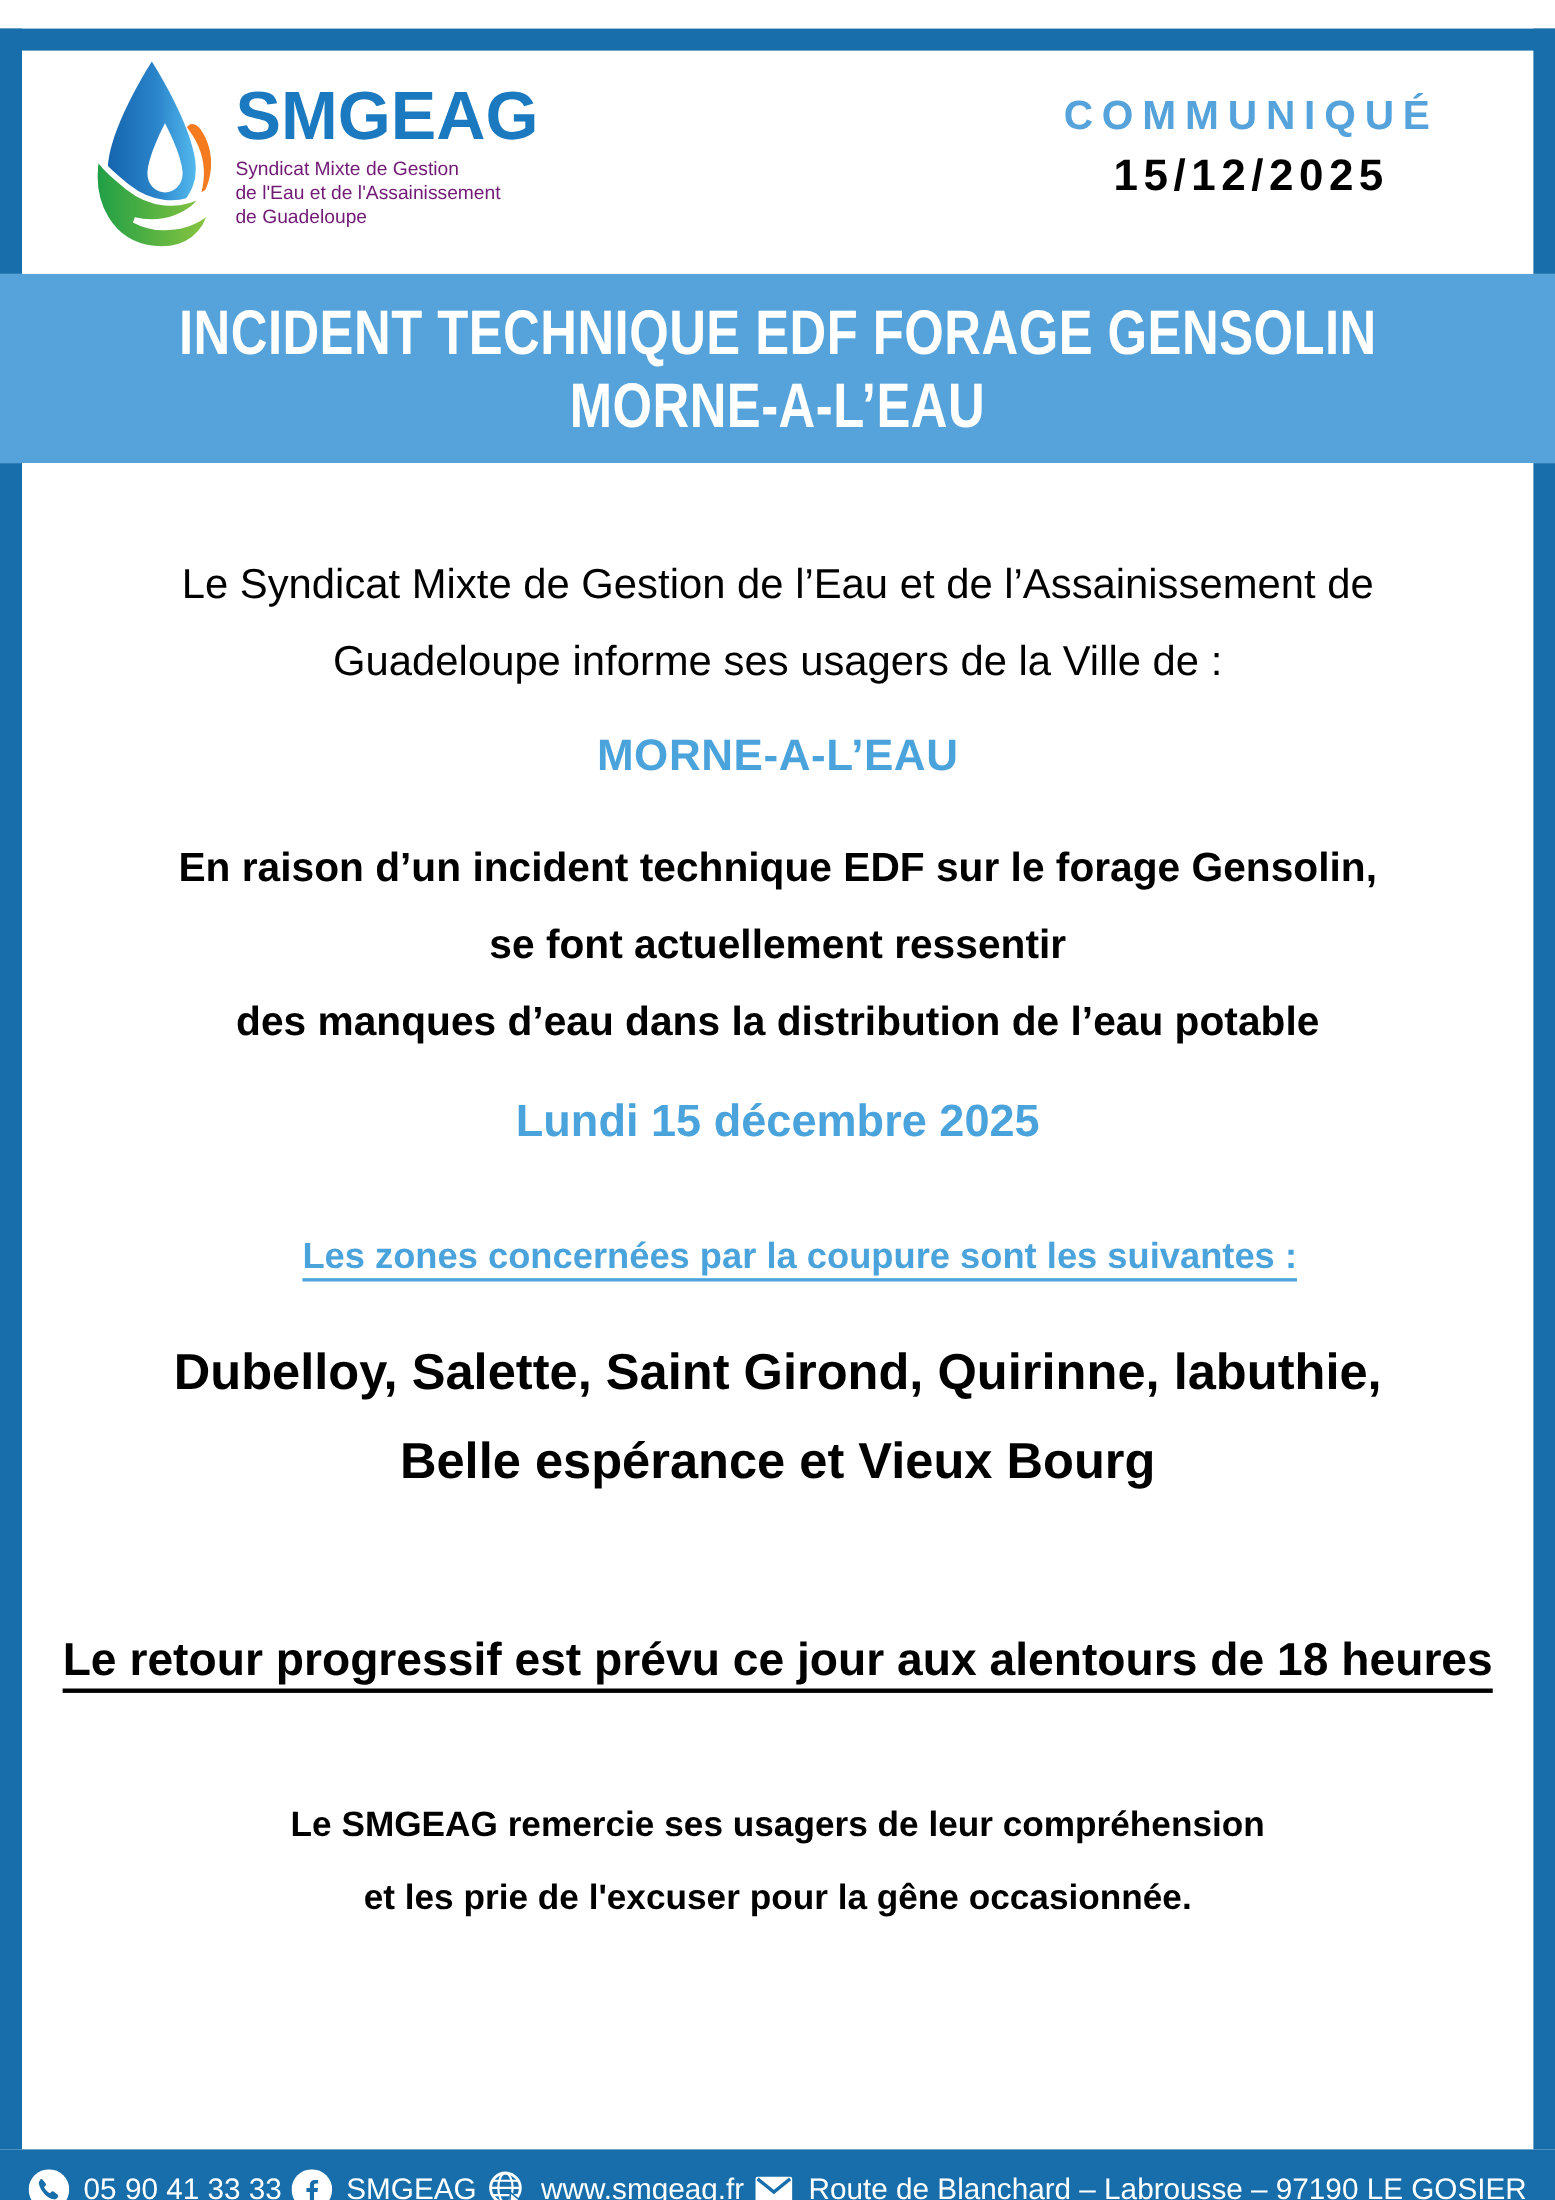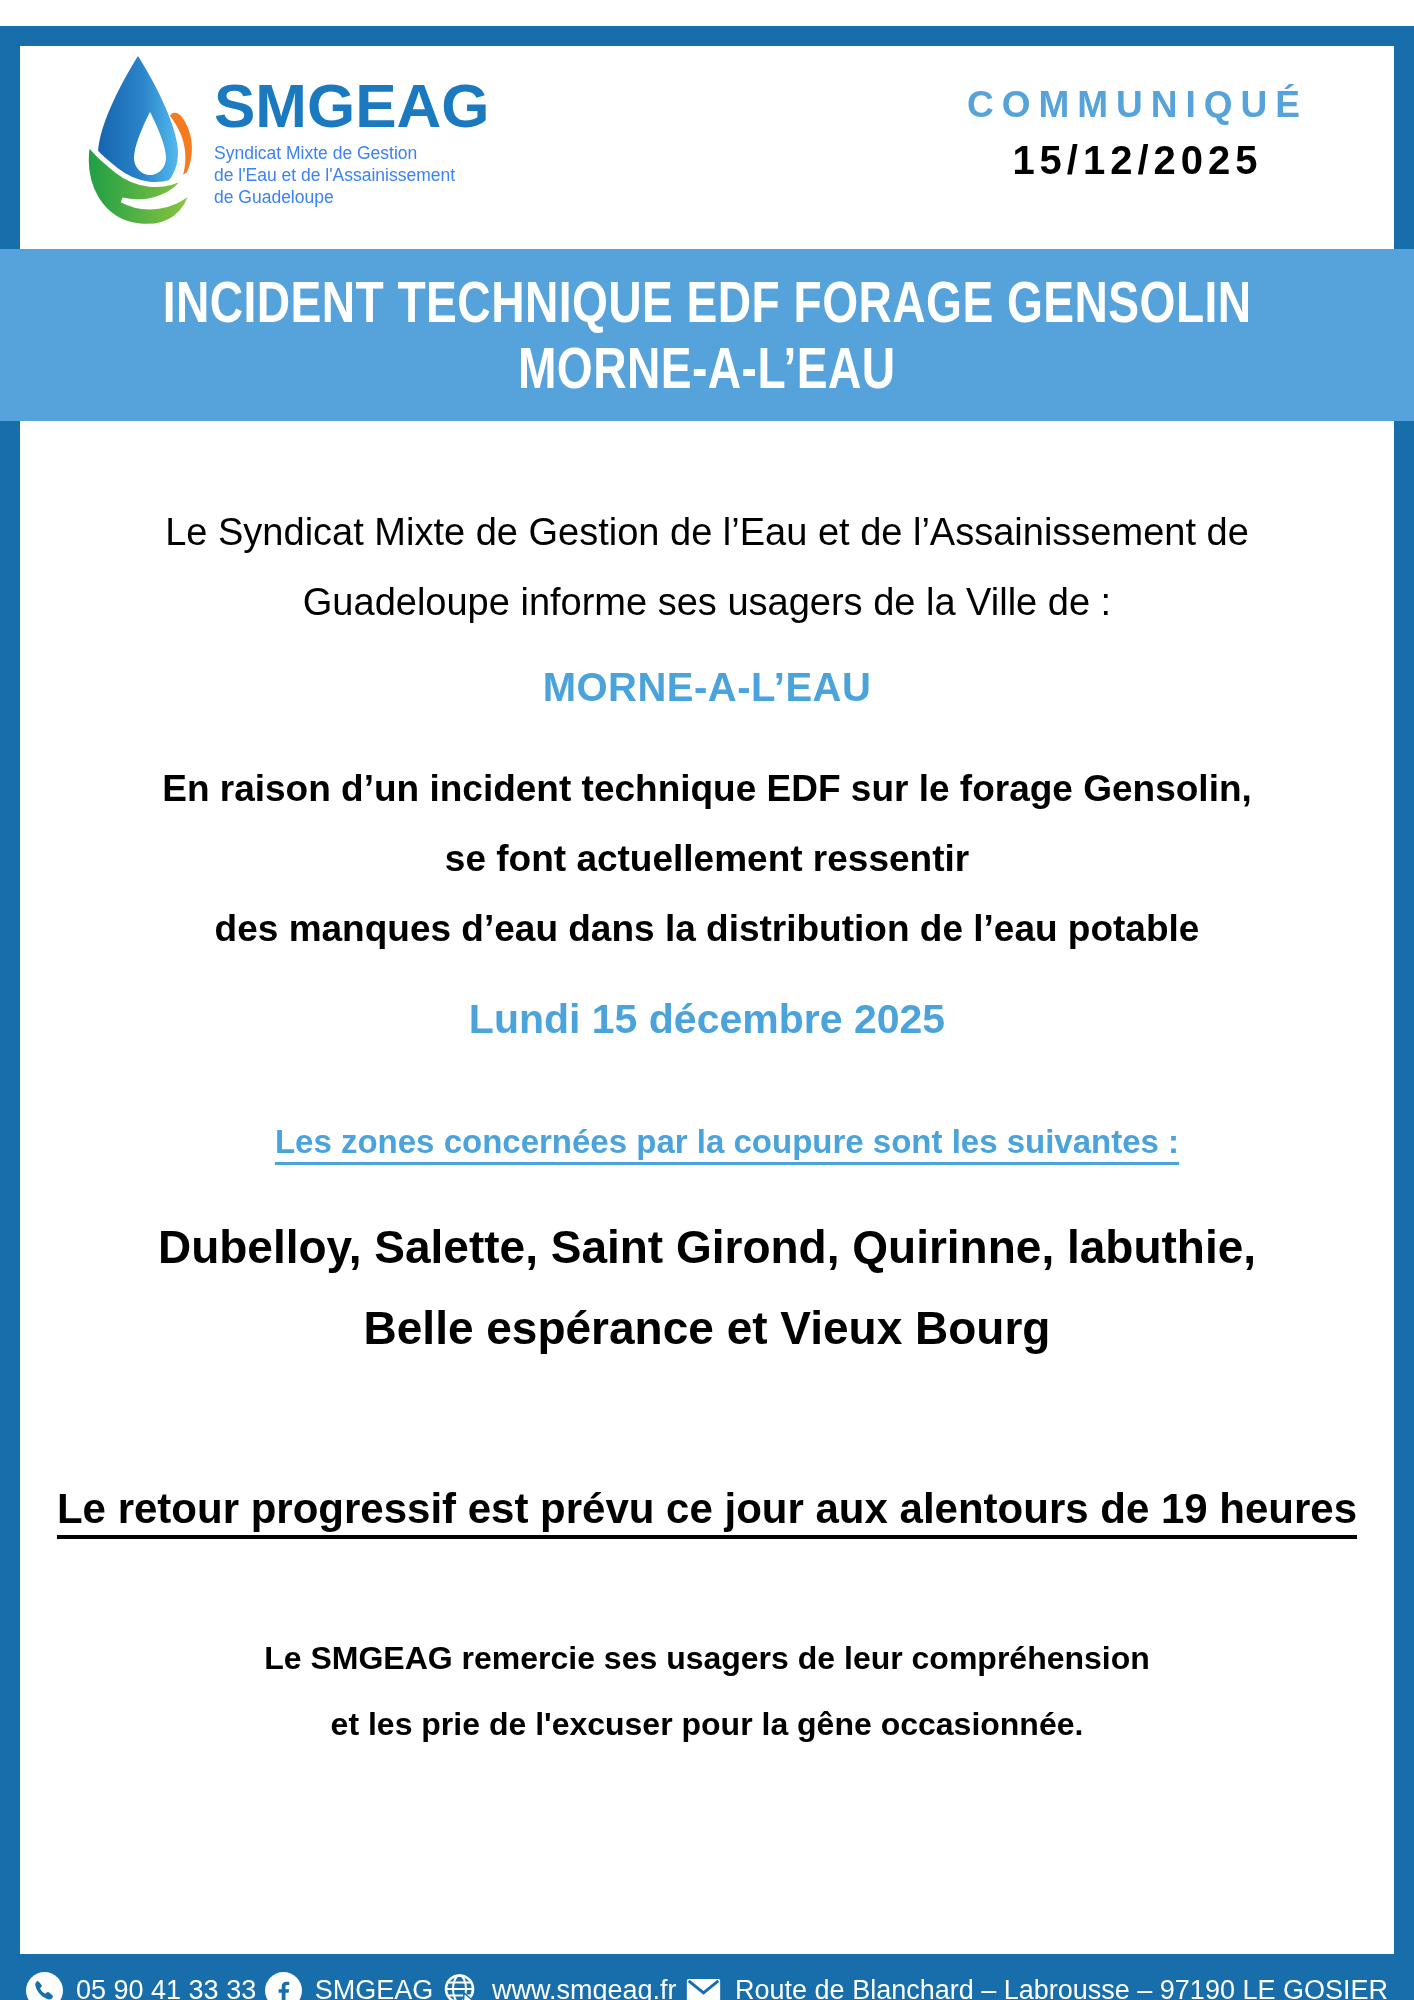--- a/index.html
+++ b/index.html
@@ -28,21 +28,21 @@
     background:#fff;
     display:flex;justify-content:space-between;align-items:flex-start;
   }
   .logo-wrap{display:flex;margin-left:58px;margin-top:8px;}
   .logo-mark{width:122px;height:176px;flex:0 0 auto;}
   .logo-text{margin-left:14px;margin-top:20px;}
   .logo-name{
     font-size:62px;font-weight:700;color:var(--logo-blue);
     letter-spacing:0px;line-height:64px;
   }
-  .logo-sub{font-size:17.5px;line-height:22px;color:#3b82f6;margin-top:4px;}
+  .logo-sub{font-size:17.5px;line-height:22px;color:#701a75;margin-top:4px;}
   .comm-block{text-align:center;margin-top:38px;margin-right:86px;}
   .comm-kicker{
     font-size:37px;font-weight:700;color:var(--banner-blue);
     letter-spacing:8px;white-space:nowrap;
   }
   .comm-date{
     font-size:40px;font-weight:700;color:#000;
     letter-spacing:5px;margin-top:12px;white-space:nowrap;
   }
 
@@ -147,21 +147,21 @@
       <div>En raison d’un incident technique EDF sur le forage Gensolin,</div>
       <div>se font actuellement ressentir</div>
       <div>des manques d’eau dans la distribution de l’eau potable</div>
     </div>
     <div class="date-line">Lundi 15 décembre 2025</div>
     <div class="zones-heading">Les zones concernées par la coupure sont les suivantes :</div>
     <div class="zones">
       <div>Dubelloy, Salette, Saint Girond, Quirinne, labuthie,</div>
       <div>Belle espérance et Vieux Bourg</div>
     </div>
-    <div class="restore">Le retour progressif est prévu ce jour aux alentours de 19 heures</div>
+    <div class="restore">Le retour progressif est prévu ce jour aux alentours de 18 heures</div>
     <div class="thanks">
       <div>Le SMGEAG remercie ses usagers de leur compréhension</div>
       <div>et les prie de l'excuser pour la gêne occasionnée.</div>
     </div>
   </div>
 
   <div class="footer">
     <div class="footer-item">
       <svg class="footer-icon" viewBox="0 0 37 37">
         <circle cx="18.5" cy="18.5" r="18.5" fill="#ffffff"></circle>

